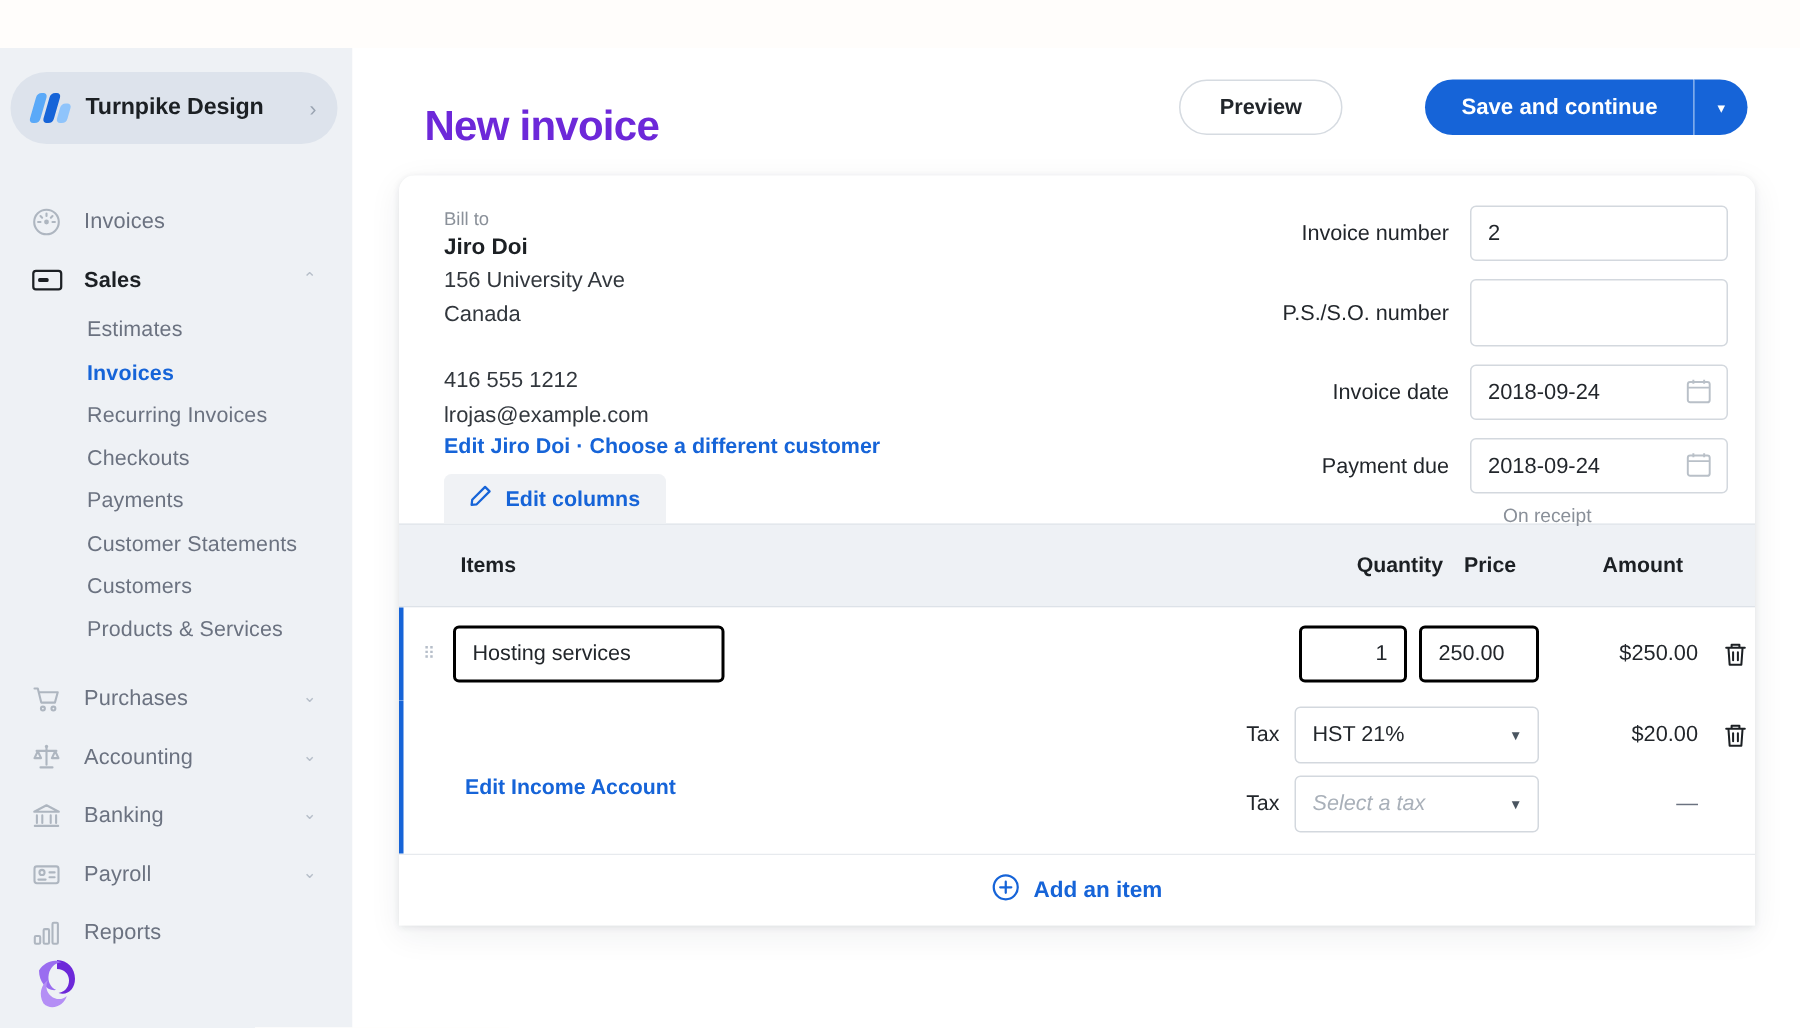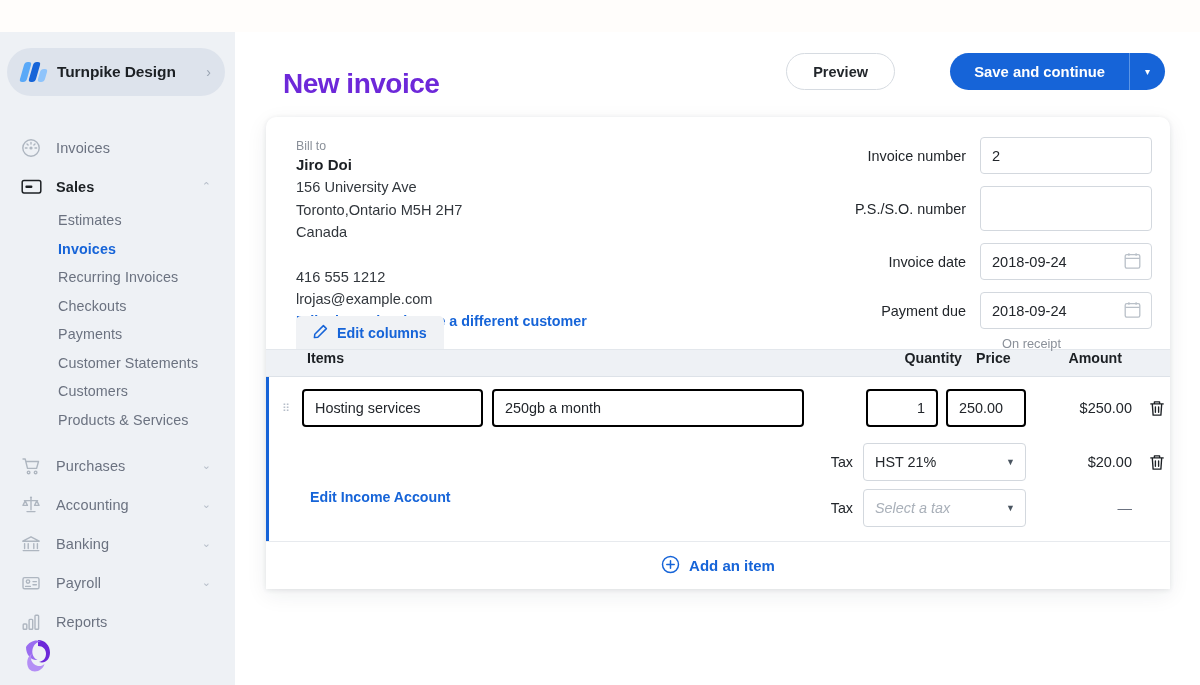--- a/index.html
+++ b/index.html
@@ -122,21 +122,21 @@
   .tab-edit {
     display: inline-flex; align-items: center; gap: 9px;
     height: 33px; padding: 0 17px;
     background: #f0f2f5; border-radius: 5px 5px 0 0;
     color: #1664d8; font-size: 14.3px; font-weight: 700;
     cursor: pointer;
   }
 
   
   .thead {
-    display: flex; height: 28px;
+    display: flex; align-items: center; height: 56px;
     background: #eef1f5; border-top: 1px solid #e3e7ec; border-bottom: 1px solid #dde2e8;
     font-size: 14.2px; font-weight: 700; color: #1c2024;
   }
   .th-items { margin-left: 41px; }
   .th-qty { margin-left: auto; width: 86px; text-align: right; }
   .th-price { width: 90px; padding-left: 14px; }
   .th-amt { width: 118px; text-align: right; padding-right: 48px; }
 
   .item-row {
     position: relative; display: flex; align-items: center;
@@ -332,21 +332,20 @@
     </div>
 
     <div class="card">
 
       <div class="card-head">
 
         <div class="billto">
           <div class="cap">Bill to</div>
           <div class="nm">Jiro Doi</div>
           <div class="ln">156 University Ave</div>
-          <div class="ln">Toronto,Ontario M5H 2H7</div>
           <div class="ln">Canada</div>
           <div class="gap"></div>
           <div class="ln">416 555 1212</div>
           <div class="ln">lrojas@example.com</div>
           <div class="links">
             <a>Edit Jiro Doi</a><span class="dot" style="margin:0 4px">·</span><a>Choose a different customer</a>
           </div>
         </div>
 
         <div class="fields">
@@ -405,21 +404,20 @@
       <div class="thead">
         <span class="th-items">Items</span>
         <span class="th-qty">Quantity</span>
         <span class="th-price">Price</span>
         <span class="th-amt">Amount</span>
       </div>
 
       <div class="item-row">
         <span class="drag-handle">⠿</span>
         <input class="inp inp-name" value="Hosting services" style="">
-        <input class="inp inp-desc" value="250gb a month" style="">
         <input class="inp inp-qty" value="1" style="">
         <input class="inp inp-price" value="250.00" style="">
         <span class="amt-cell">$250.00</span>
         <span class="trash">
           <svg width="16" height="17" viewBox="0 0 16 17" fill="none" stroke="#1c2024" stroke-width="1.35" stroke-linecap="round" stroke-linejoin="round">
             <path d="M1.8 3.9h12.4M5.4 3.9V1.9h5.2v2M3.3 3.9l.8 11.2h7.8l.8-11.2M6.4 6.8v5.4M9.6 6.8v5.4"></path>
           </svg>
         </span>
       </div>
 

